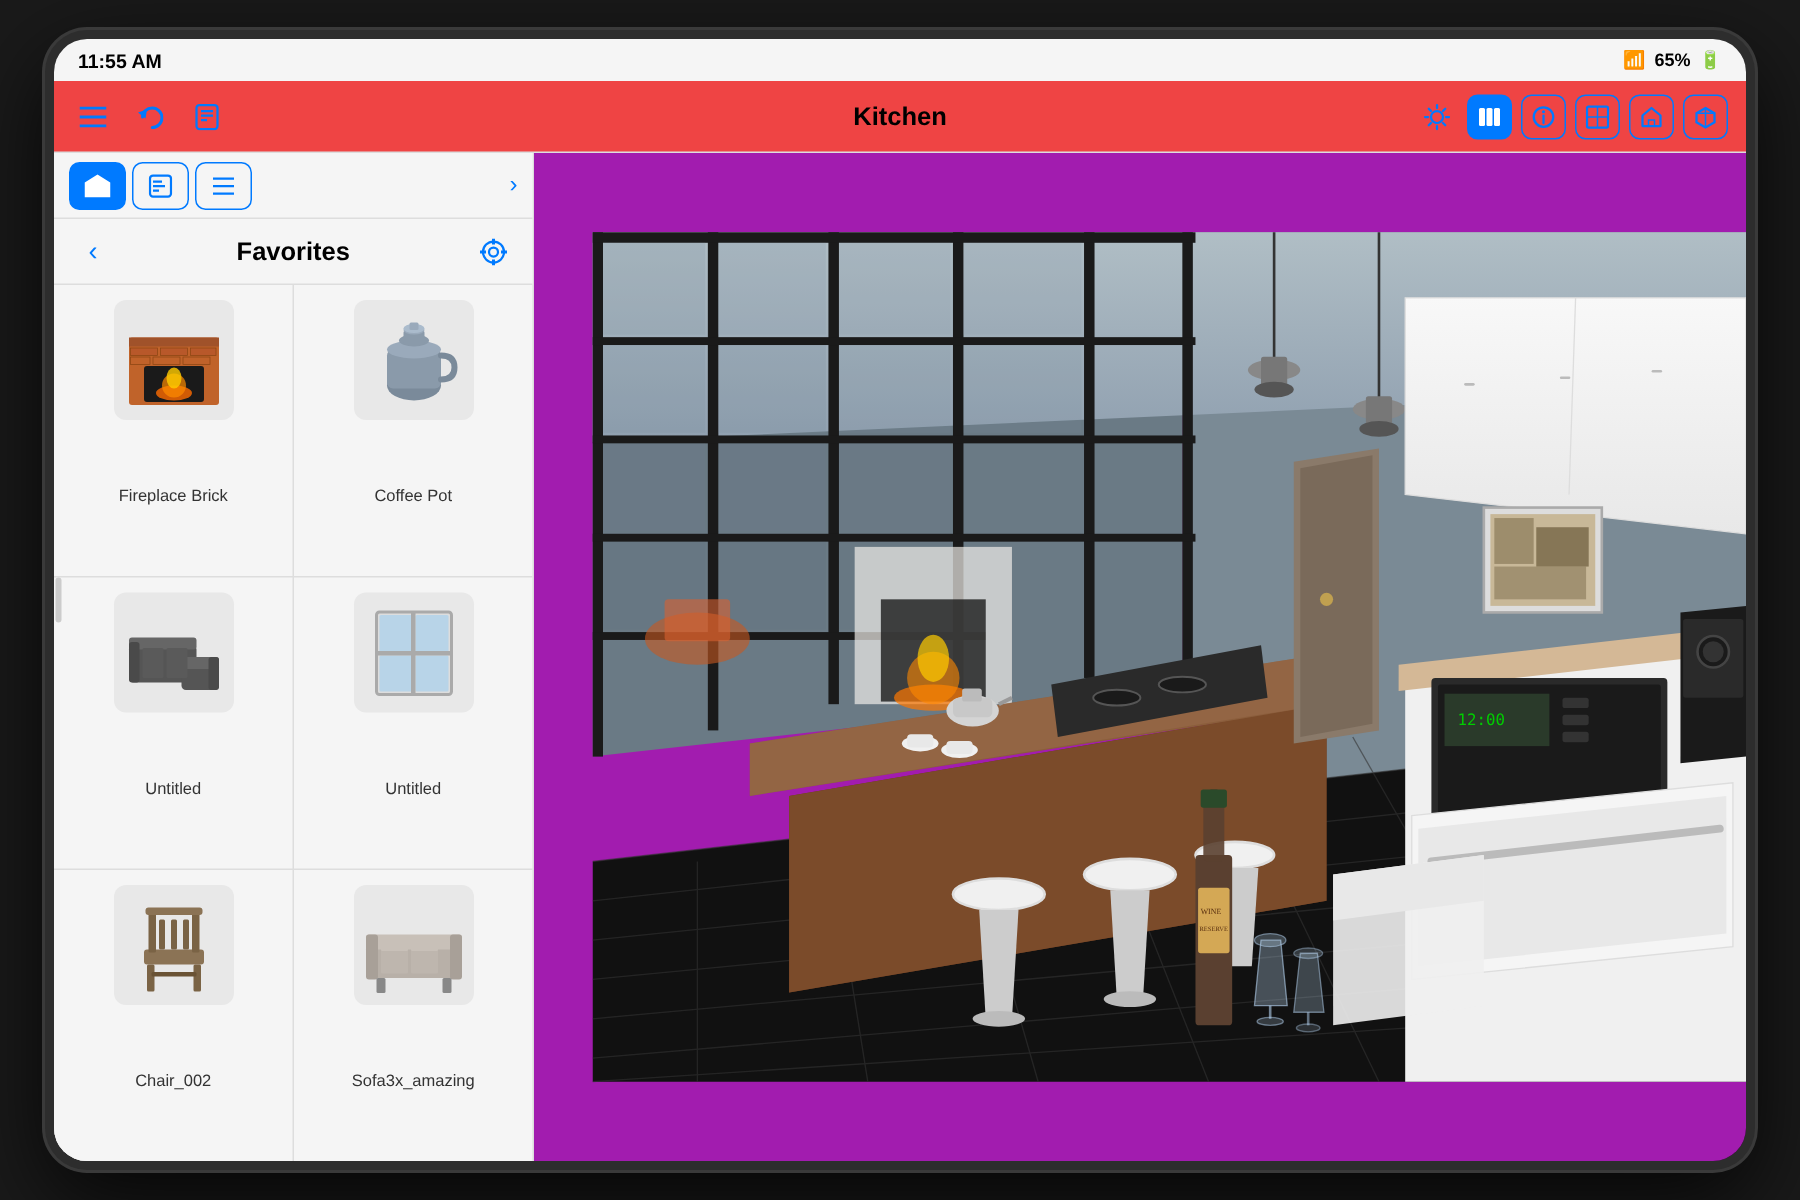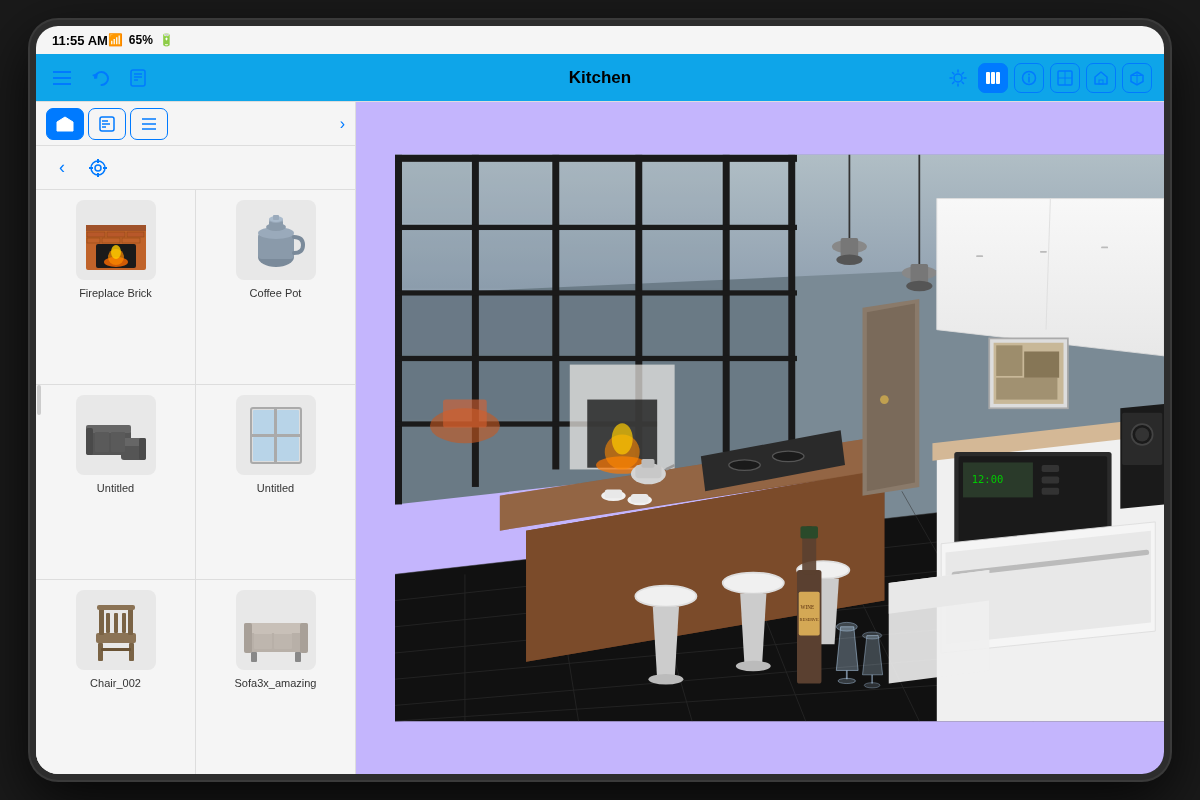--- a/index.html
+++ b/index.html
@@ -31,37 +31,37 @@
       overflow: hidden;
       position: relative;
     }
 
     
     .status-bar {
       height: 28px;
       background: #f5f5f5;
       display: flex;
       align-items: center;
-      justify-content: flex-start;
+      justify-content: space-between;
       padding: 0 16px;
       font-size: 13px;
       font-weight: 600;
       color: #000;
     }
     .status-right {
       display: flex;
       align-items: center;
       gap: 6px;
       font-size: 12px;
     }
 
     
     .toolbar {
       height: 48px;
-      background: #0ea5e9;
+      background: #ef4444;
       border-bottom: 1px solid #ddd;
       display: flex;
       align-items: center;
       padding: 0 12px;
       gap: 0;
     }
     .toolbar-left {
       display: flex;
       align-items: center;
       gap: 10px;
@@ -225,28 +225,29 @@
       justify-content: center;
       background: #e8e8e8;
       border-radius: 8px;
       overflow: hidden;
     }
     .item-label {
       font-size: 11px;
       color: #333;
       text-align: center;
       line-height: 1.3;
+      margin-top: 38px;
     }
 
     
     .view-3d {
       flex: 1;
       position: relative;
       overflow: hidden;
-      background: #c4b5fd;
+      background: #a21caf;
       padding-left: 39px;
     }
 
     
     .home-button {
       position: absolute;
       right: -4px;
       top: 50%;
       transform: translateY(-50%);
       width: 44px;
@@ -399,20 +400,21 @@
               <line x1="1" y1="2" x2="15" y2="2" stroke="#007AFF" stroke-width="1.5"></line>
               <line x1="1" y1="7" x2="15" y2="7" stroke="#007AFF" stroke-width="1.5"></line>
               <line x1="1" y1="12" x2="15" y2="12" stroke="#007AFF" stroke-width="1.5"></line>
             </svg>
           </div>
           <div class="sidebar-tab-chevron">›</div>
         </div>
 
         <div class="sidebar-header">
           <div class="sidebar-back">‹</div>
+          <span class="sidebar-title">Favorites</span>
           <div class="sidebar-settings">
             <svg width="18" height="18" viewBox="0 0 18 18">
               <circle cx="9" cy="9" r="3" fill="none" stroke="#007AFF" stroke-width="1.5"></circle>
               <circle cx="9" cy="9" r="7" fill="none" stroke="#007AFF" stroke-width="1.5"></circle>
               <line x1="9" y1="0" x2="9" y2="4" stroke="#007AFF" stroke-width="2"></line>
               <line x1="9" y1="14" x2="9" y2="18" stroke="#007AFF" stroke-width="2"></line>
               <line x1="0" y1="9" x2="4" y2="9" stroke="#007AFF" stroke-width="2"></line>
               <line x1="14" y1="9" x2="18" y2="9" stroke="#007AFF" stroke-width="2"></line>
             </svg>
           </div>

